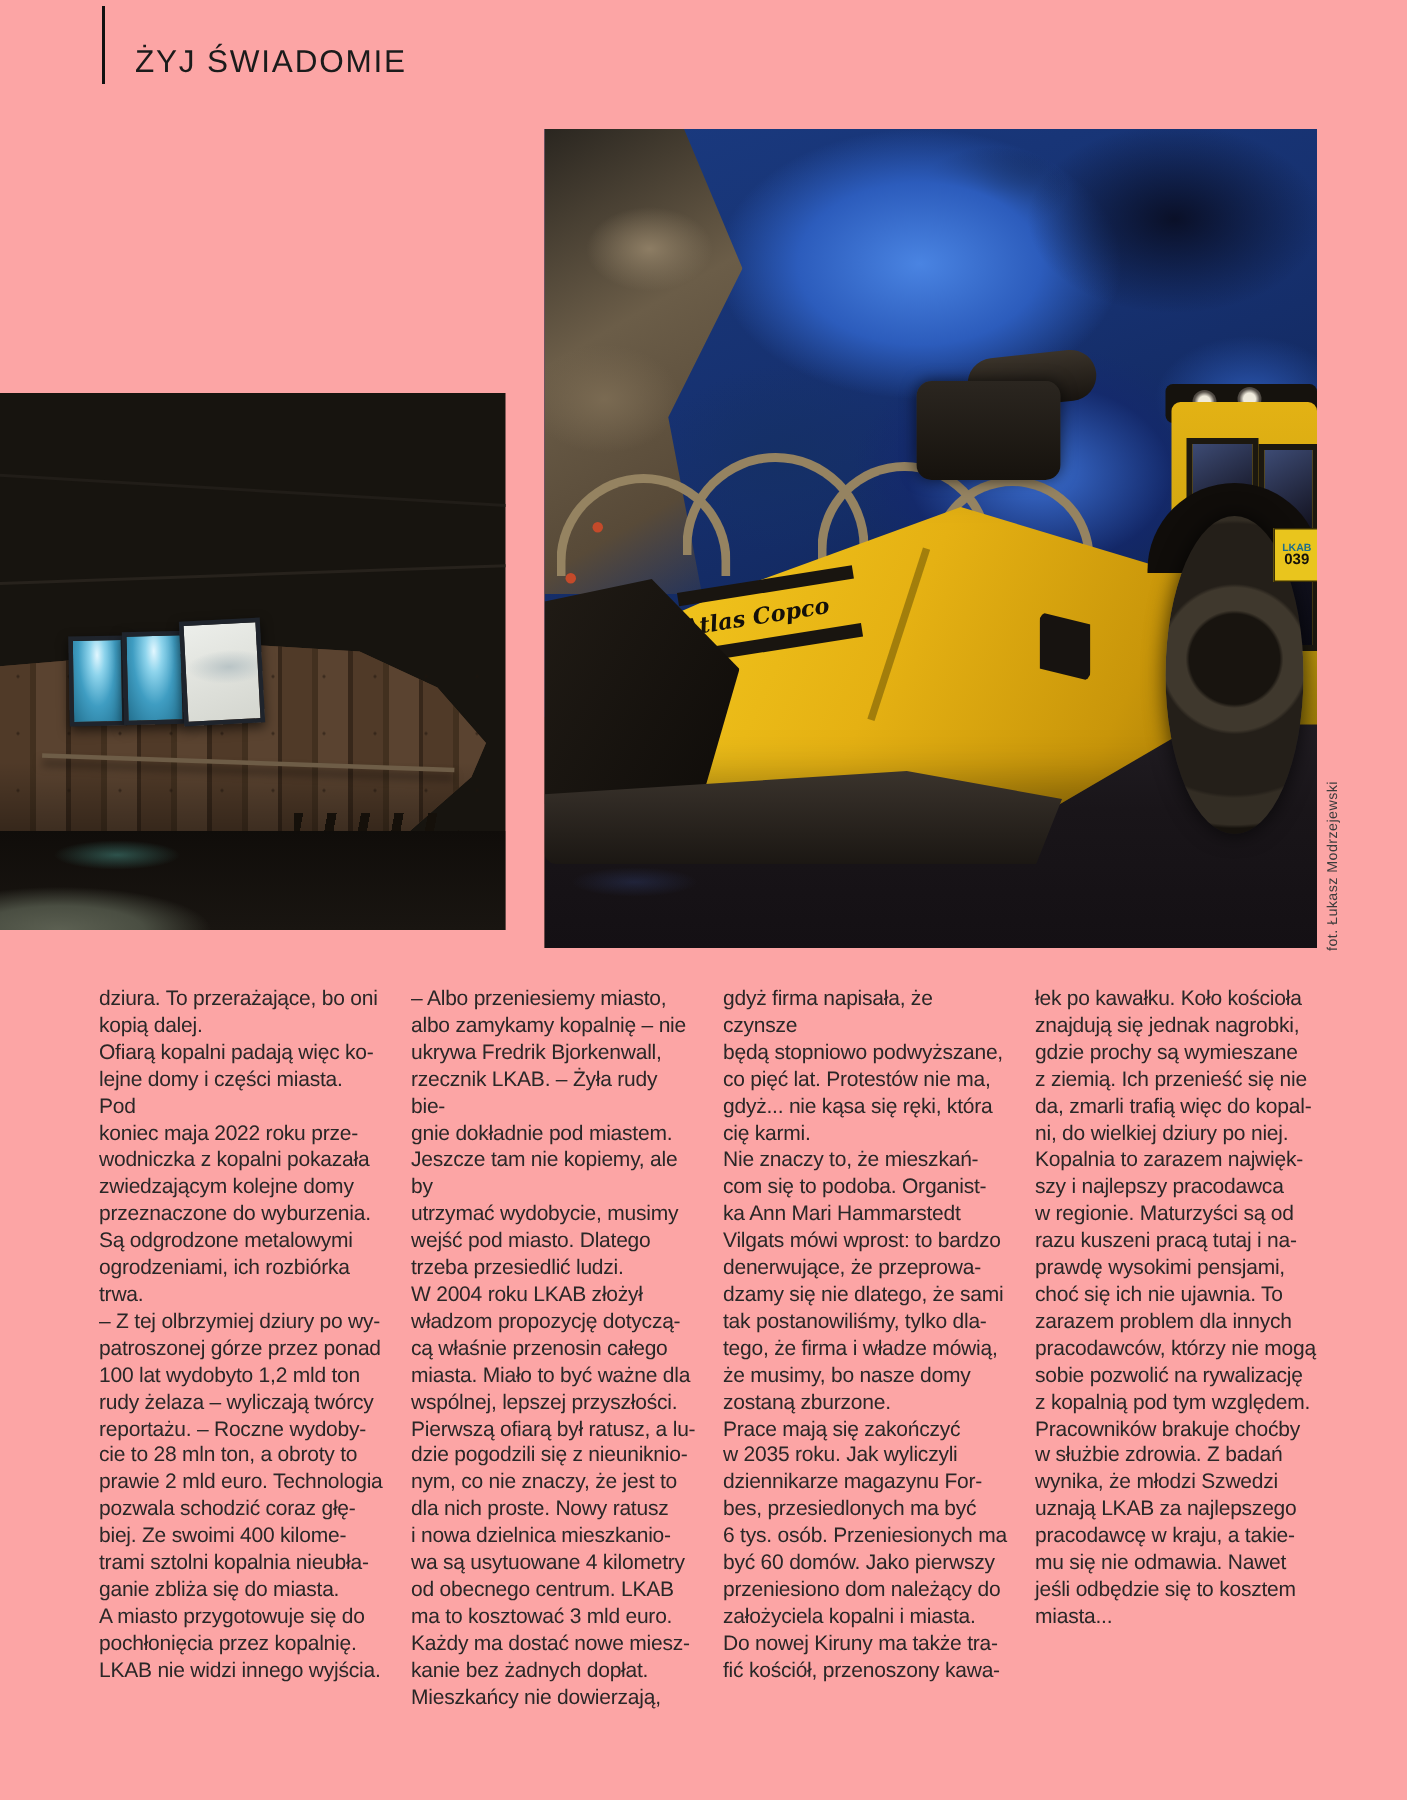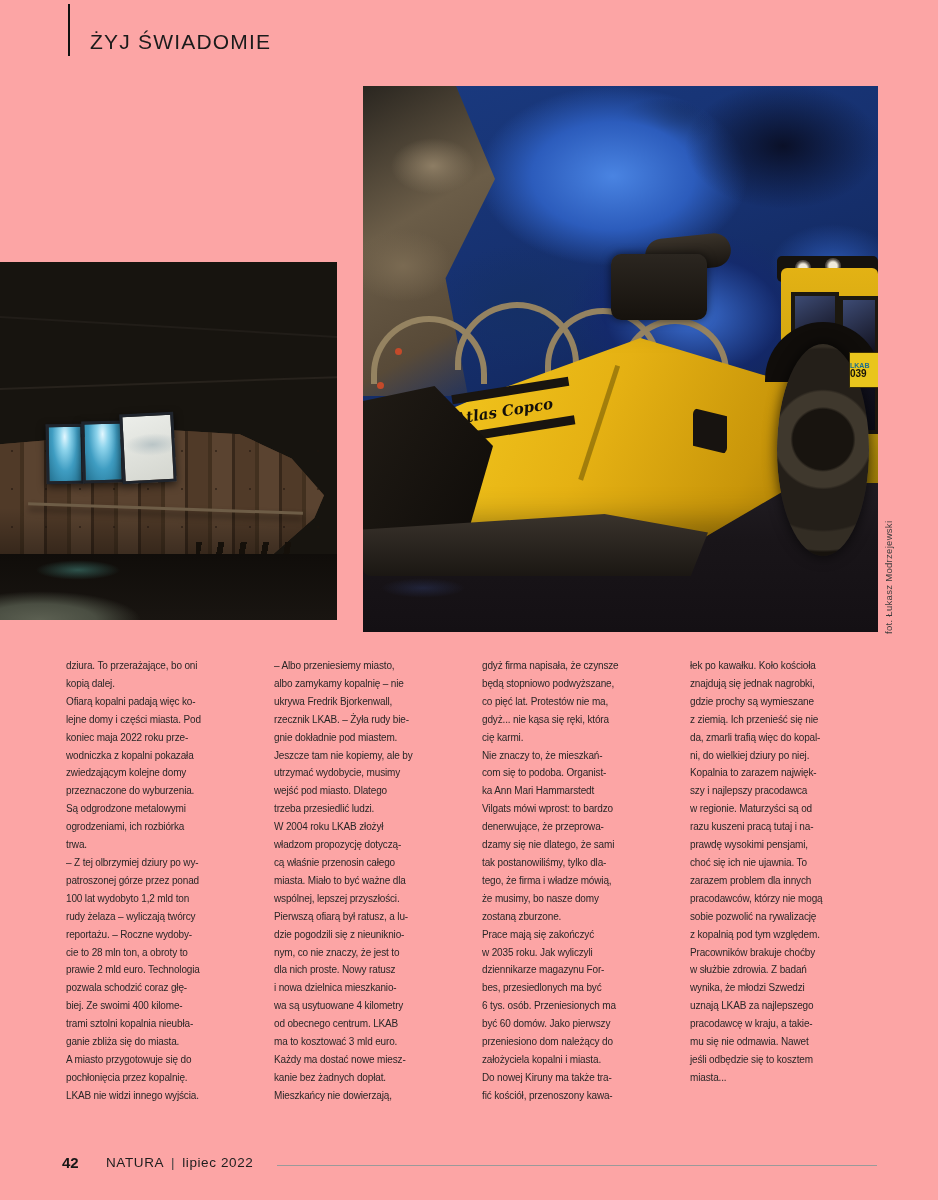--- a/index.html
+++ b/index.html
@@ -102,32 +102,32 @@
   .rp-cab{left:418px;top:182px;width:97px;height:215px;
     background:linear-gradient(#e3b214 0%,#caa10f 60%,#9d7c08 100%);border-radius:6px 6px 0 0;}
   .rp-cabroof{left:414px;top:170px;width:101px;height:26px;background:#15120d;border-radius:5px;}
   .rp-headlight{width:16px;height:16px;border-radius:50%;background:radial-gradient(#efeadb 0 35%,#57514a 60%,#23201b 100%);}
   .rp-glass{background:linear-gradient(150deg,#3d4b74 0%,#141422 45%,#0c0c16 100%);border:4px solid #1c180f;}
   .rp-tire{left:414px;top:258px;width:92px;height:212px;border-radius:50%;
     background:radial-gradient(circle at 50% 45%,#18140f 0 24%,#3f382d 26% 38%,#241f19 40% 72%,#332d24 74% 88%,#16120d 90% 100%);
     box-shadow:0 0 14px rgba(0,0,0,.7);}
   .rp-mudguard{left:402px;top:236px;width:116px;height:60px;border-radius:60px 60px 0 0;background:#100d0a;}
   .rp-plate{left:486px;top:266px;width:29px;height:34px;background:#e9c51d;border:1px solid #3a2f06;
-    display:flex;flex-direction:column;align-items:flex-start;justify-content:center;line-height:1;}
+    display:flex;flex-direction:column;align-items:center;justify-content:center;line-height:1;}
   .rp-plate .l1{font-size:7px;font-weight:700;color:#1d6e8d;}
   .rp-plate .l2{font-size:10px;font-weight:700;color:#15120a;}
 
   
   .credit{position:absolute;left:883px;top:512px;height:122px;
     writing-mode:vertical-rl;transform:rotate(180deg);
     font-size:9.5px;color:#3c3c3c;letter-spacing:.3px;white-space:nowrap;}
 
   
   .columns{position:absolute;left:66px;top:657px;width:814px;display:flex;gap:18px;}
-  .col{width:190px;font-size:10px;line-height:17.9px;letter-spacing:-.15px;
+  .col{width:190px;font-size:14px;line-height:17.9px;letter-spacing:-.15px;
        color:#2a2727;white-space:pre-line;}
 
   
   .footer{position:absolute;left:0;top:1148px;width:938px;height:30px;}
   .pageno{position:absolute;left:62px;top:6px;font-size:15px;font-weight:700;color:#161616;}
   .mag{position:absolute;left:106px;top:7px;font-size:13.5px;color:#1d1d1d;letter-spacing:.6px;}
   .mag .sep{margin:0 7px;color:#444;}
   .footline{position:absolute;left:277px;top:17px;width:600px;height:1px;background:#9a9a9a;}
 </style>
 </head>
@@ -285,21 +285,14 @@
 Pracowników brakuje choćby
 w służbie zdrowia. Z badań
 wynika, że młodzi Szwedzi
 uznają LKAB za najlepszego
 pracodawcę w kraju, a takie-
 mu się nie odmawia. Nawet
 jeśli odbędzie się to kosztem
 miasta...</div>
   </div>
 
-  <div class="footer">
-    <span class="pageno">42</span>
-    <span class="mag">
-      <span>NATURA</span><span class="sep">|</span><span>lipiec 2022</span>
-    </span>
-    <div class="footline"></div>
-  </div>
 
 </div>
 
 </body></html>

